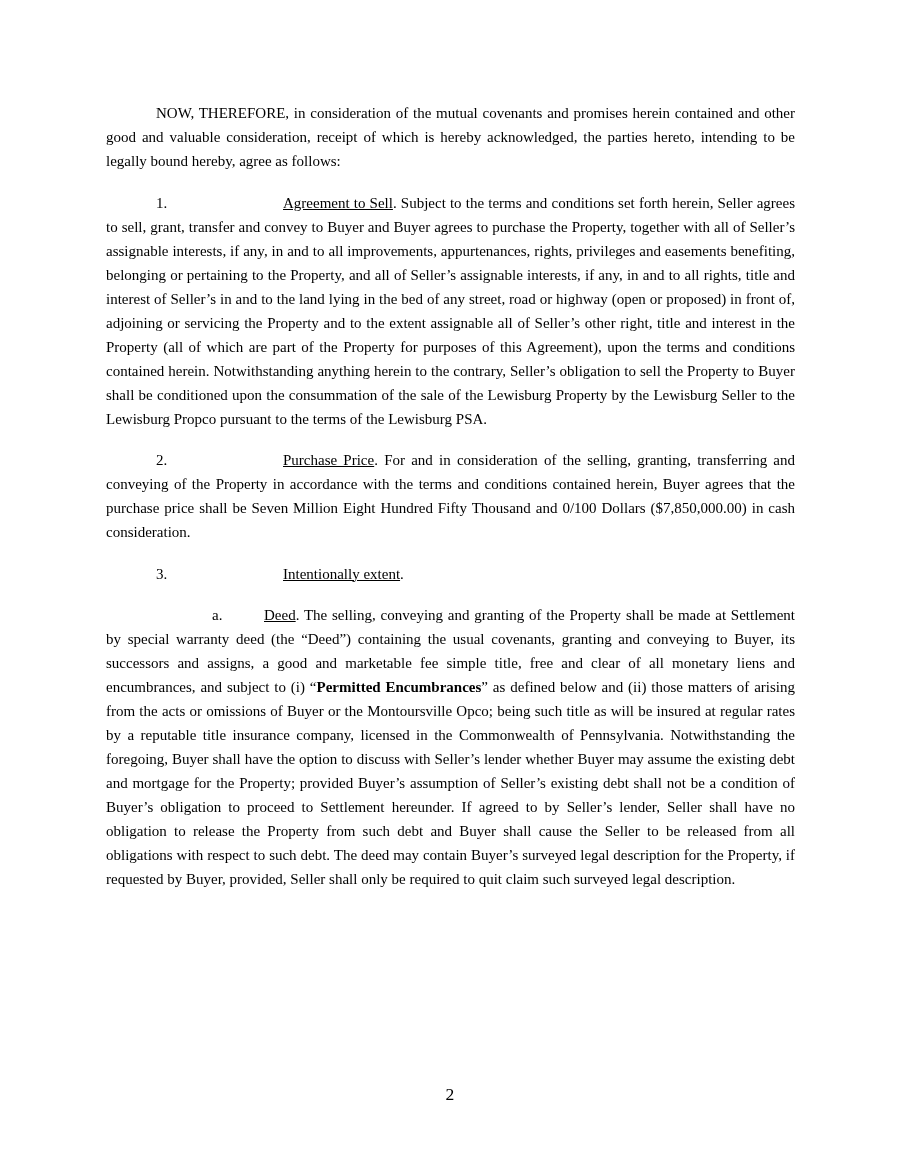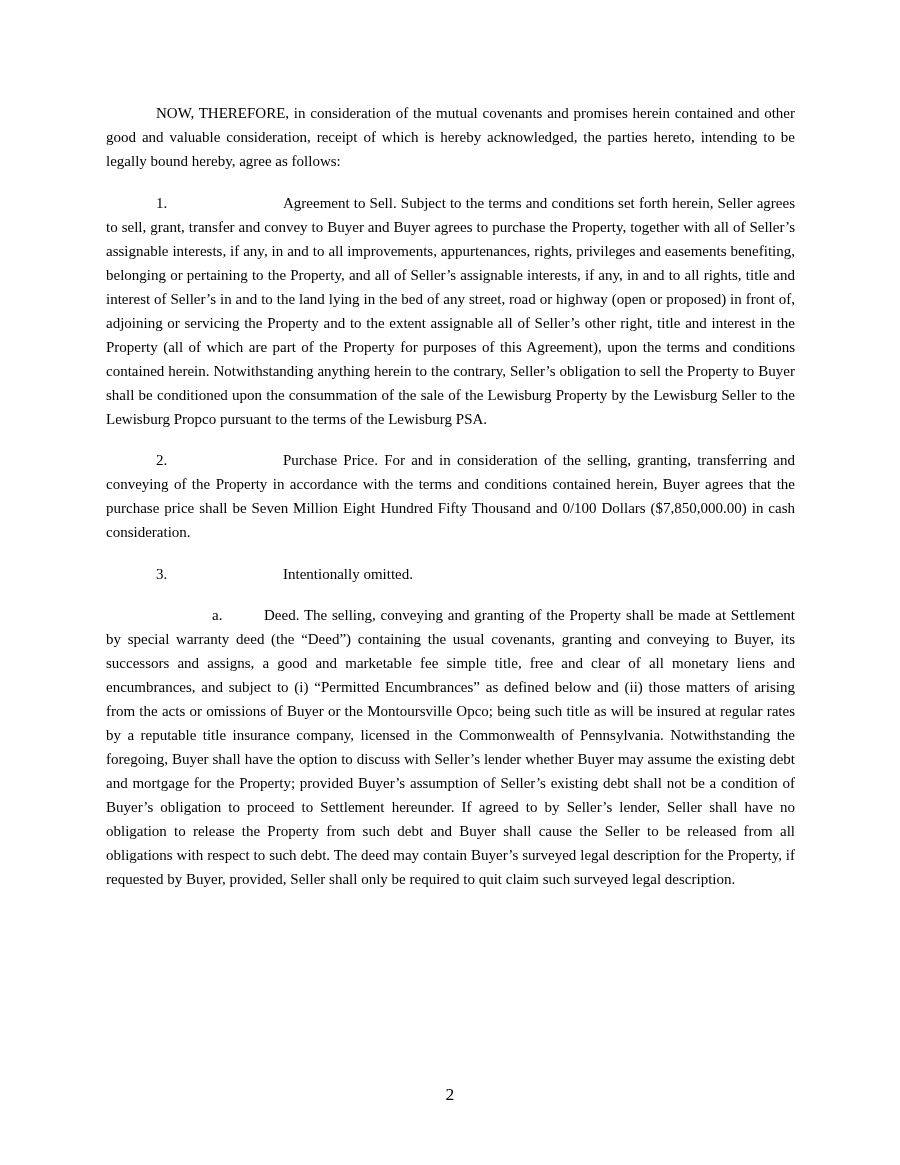--- a/index.html
+++ b/index.html
@@ -32,23 +32,24 @@
     display: inline-block;
     width: 127px;
     text-indent: 0;
   }
   .sub-letter {
     display: inline-block;
     width: 52px;
     text-indent: 0;
   }
   .heading {
+    text-decoration: underline;
   }
   .bold-term {
-    font-weight: normal;
+    font-weight: bold;
   }
   .pageno {
     position: absolute;
     top: 1083px;
     left: 0;
     width: 900px;
     text-align: center;
     font-size: 17.6px;
     line-height: 23.5px;
   }
@@ -57,20 +58,20 @@
 <body>
 
 <div class="content">
 
   <p class="para">NOW, THEREFORE, in consideration of the mutual covenants and promises herein contained and other good and valuable consideration, receipt of which is hereby acknowledged, the parties hereto, intending to be legally bound hereby, agree as follows:</p>
 
   <p class="para"><span class="sec-num">1.</span><span class="heading">Agreement to Sell</span><span>. Subject to the terms and conditions set forth herein, Seller agrees to sell, grant, transfer and convey to Buyer and Buyer agrees to purchase the Property, together with all of Seller’s assignable interests, if any, in and to all improvements, appurtenances, rights, privileges and easements benefiting, belonging or pertaining to the Property, and all of Seller’s assignable interests, if any, in and to all rights, title and interest of Seller’s in and to the land lying in the bed of any street, road or highway (open or proposed) in front of, adjoining or servicing the Property and to the extent assignable all of Seller’s other right, title and interest in the Property (all of which are part of the Property for purposes of this Agreement), upon the terms and conditions contained herein. Notwithstanding anything herein to the contrary, Seller’s obligation to sell the Property to Buyer shall be conditioned upon the consummation of the sale of the Lewisburg Property by the Lewisburg Seller to the Lewisburg Propco pursuant to the terms of the Lewisburg PSA.</span></p>
 
   <p class="para"><span class="sec-num">2.</span><span class="heading">Purchase Price</span><span>. For and in consideration of the selling, granting, transferring and conveying of the Property in accordance with the terms and conditions contained herein, Buyer agrees that the purchase price shall be Seven Million Eight Hundred Fifty Thousand and 0/100 Dollars ($7,850,000.00) in cash consideration.</span></p>
 
-  <p class="para"><span class="sec-num">3.</span><span class="heading">Intentionally omitted</span><span>.</span></p>
+  <p class="para"><span class="sec-num">3.</span><span class="heading">Intentionally extent</span><span>.</span></p>
 
 
   <p class="para sub"><span class="sub-letter">a.</span><span class="heading">Deed</span><span>. The selling, conveying and granting of the Property shall be made at Settlement by special warranty deed (the “Deed”) containing the usual covenants, granting and conveying to Buyer, its successors and assigns, a good and marketable fee simple title, free and clear of all monetary liens and encumbrances, and subject to (i) “</span><span class="bold-term">Permitted Encumbrances</span><span>” as defined below and (ii) those matters of arising from the acts or omissions of Buyer or the Montoursville Opco; being such title as will be insured at regular rates by a reputable title insurance company, licensed in the Commonwealth of Pennsylvania. Notwithstanding the foregoing, Buyer shall have the option to discuss with Seller’s lender whether Buyer may assume the existing debt and mortgage for the Property; provided Buyer’s assumption of Seller’s existing debt shall not be a condition of Buyer’s obligation to proceed to Settlement hereunder. If agreed to by Seller’s lender, Seller shall have no obligation to release the Property from such debt and Buyer shall cause the Seller to be released from all obligations with respect to such debt. The deed may contain Buyer’s surveyed legal description for the Property, if requested by Buyer, provided, Seller shall only be required to quit claim such surveyed legal description.</span></p>
 
 </div>
 
 <div class="pageno">2</div>
 
 </body></html>

